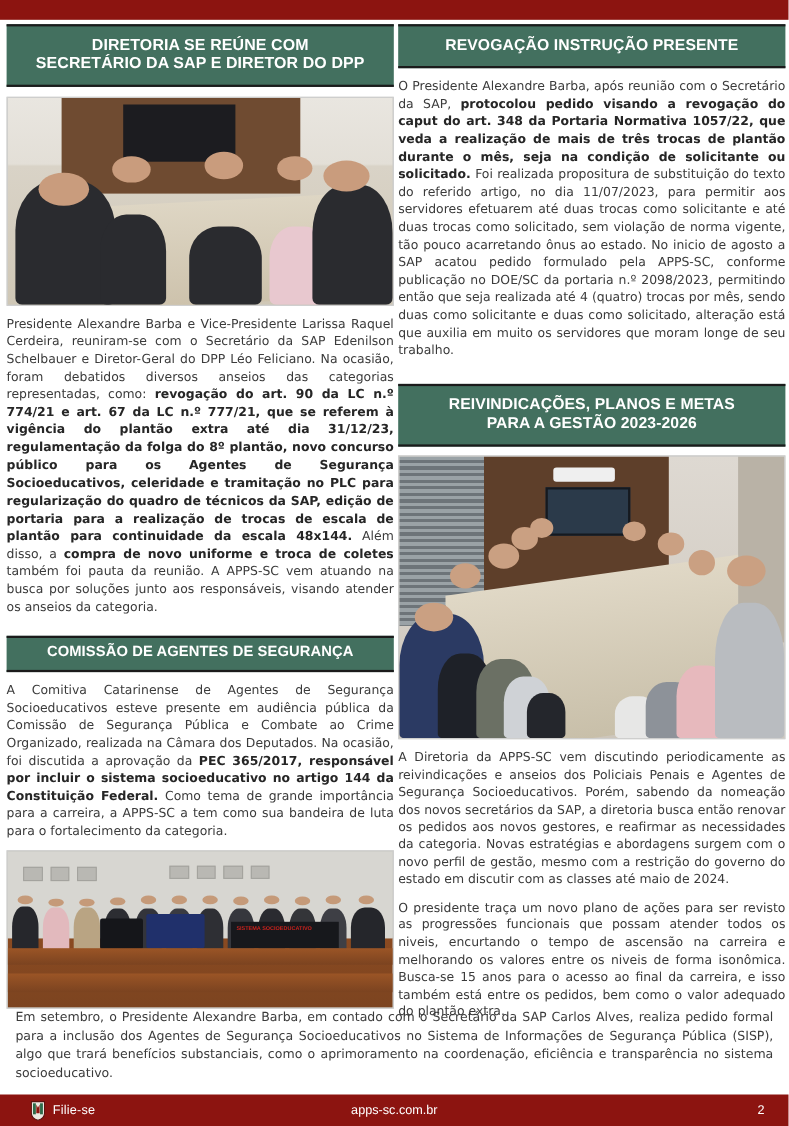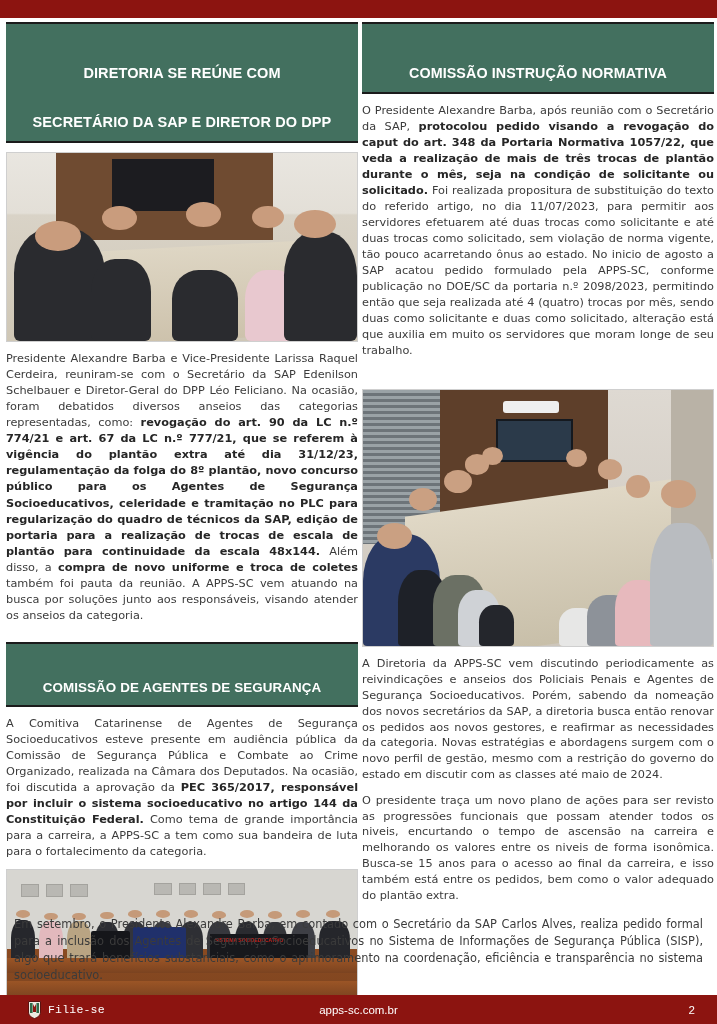--- a/index.html
+++ b/index.html
@@ -13,42 +13,42 @@
 
   
   .top-bar { position: absolute; top: 0; left: 0; width: 717px; height: 18px; background: #8C1410; }
   .footer-bar {
     position: absolute; bottom: 0; left: 0; width: 717px; height: 29px;
     background: #8C1410; color: #ffffff;
     display: flex; align-items: center;
   }
   .footer-left { display: flex; align-items: center; gap: 7px; padding-left: 28px; width: 33%; }
   .crest { width: 13px; height: 18px; position: relative; display: block; }
-  .footer-filiese { font-size: 11.5px; letter-spacing: .2px; font-family: Liberation Mono, monospace; }
+  .footer-filiese { font-size: 11.5px; letter-spacing: .2px; }
   .footer-center { flex: 1; text-align: center; font-size: 11.5px; }
   .footer-right { width: 33%; text-align: right; padding-right: 22px; font-size: 11.5px; }
 
   .columns { position: absolute; top: 22px; left: 0; width: 717px; }
   .col { position: absolute; top: 0; width: 352px; }
   .col-left { left: 6px; }
   .col-right { left: 362px; }
 
   
   .sec-head {
     background: #43705F; color: #ffffff;
     text-align: center; font-weight: bold;
     padding: 9px 10px 10px 10px;
     line-height: 1.18;
     border-top: 2px solid #1b1b1b;
     border-bottom: 2px solid #1b1b1b;
     font-size: 14.5px; letter-spacing: .1px;
   }
   .sec-head.two { font-size: 14.3px; }
   .sec-head.three { font-size: 13.4px; padding: 4px 10px 9px 10px; }
-  .sec-head .ln { display: block; margin-top: 32px; }
+  .sec-head .ln { display: block; }
 
   
   .photo { width: 100%; position: relative; overflow: hidden; background: #c9c9c4; border: 1px solid #cfcfcf; }
   .photo-1 { height: 190px; margin-top: 9px; }
   .photo-2 { height: 258px; margin-top: 8px; }
   .photo-3 { height: 144px; margin-top: 9px; }
 
   
   .body-txt {
     font-size: 11.3px; line-height: 1.42; color: #3b3b3b;
@@ -198,29 +198,33 @@
             </div>
           <div class="deskrow" style="top:62%;height:11%;"></div>
           <div class="deskrow" style="top:78%;height:12%;"></div>
         </div>
       </div>
     </div>
 
     <div class="col col-right">
 
       <div class="sec-head two">
-        <span class="ln">COMISSÃO INSTRUÇÃO NORMATIVA</span>
+        <span class="ln">REVOGAÇÃO INSTRUÇÃO PRESENTE</span>
       </div>
 
       <div class="body-txt">
         <p><span>O Presidente Alexandre Barba, após reunião com o Secretário da SAP, </span><b>protocolou pedido visando a revogação do caput do art. 348 da Portaria Normativa 1057/22, que veda a realização de mais de três trocas de plantão durante o mês, seja na condição de solicitante ou solicitado.</b><span> Foi realizada propositura de substituição do texto do referido artigo, no dia 11/07/2023, para permitir aos servidores efetuarem até duas trocas como solicitante e até duas trocas como solicitado, sem violação de norma vigente, tão pouco acarretando ônus ao estado. No inicio de agosto a SAP acatou pedido formulado pela APPS-SC, conforme publicação no DOE/SC da portaria n.º 2098/2023, permitindo então que seja realizada até 4 (quatro) trocas por mês, sendo duas como solicitante e duas como solicitado, alteração está que auxilia em muito os servidores que moram longe de seu trabalho.</span></p>
       </div>
 
       <div style="height:22px"></div>
 
+      <div class="sec-head two">
+        <span class="ln">REIVINDICAÇÕES, PLANOS E METAS</span>
+        <span class="ln">PARA A GESTÃO 2023-2026</span>
+      </div>
 
       <div class="photo photo-2">
         <div class="scene p2">
           <div class="wood"></div>
           <div class="blinds"></div>
           <div class="ac"></div>
           <div class="screen"></div>
           <div class="door"></div>
           <div class="table"></div>
           <div class="pr" style="left:0%;width:22%;height:44%;background:#2b3a63;"></div>

